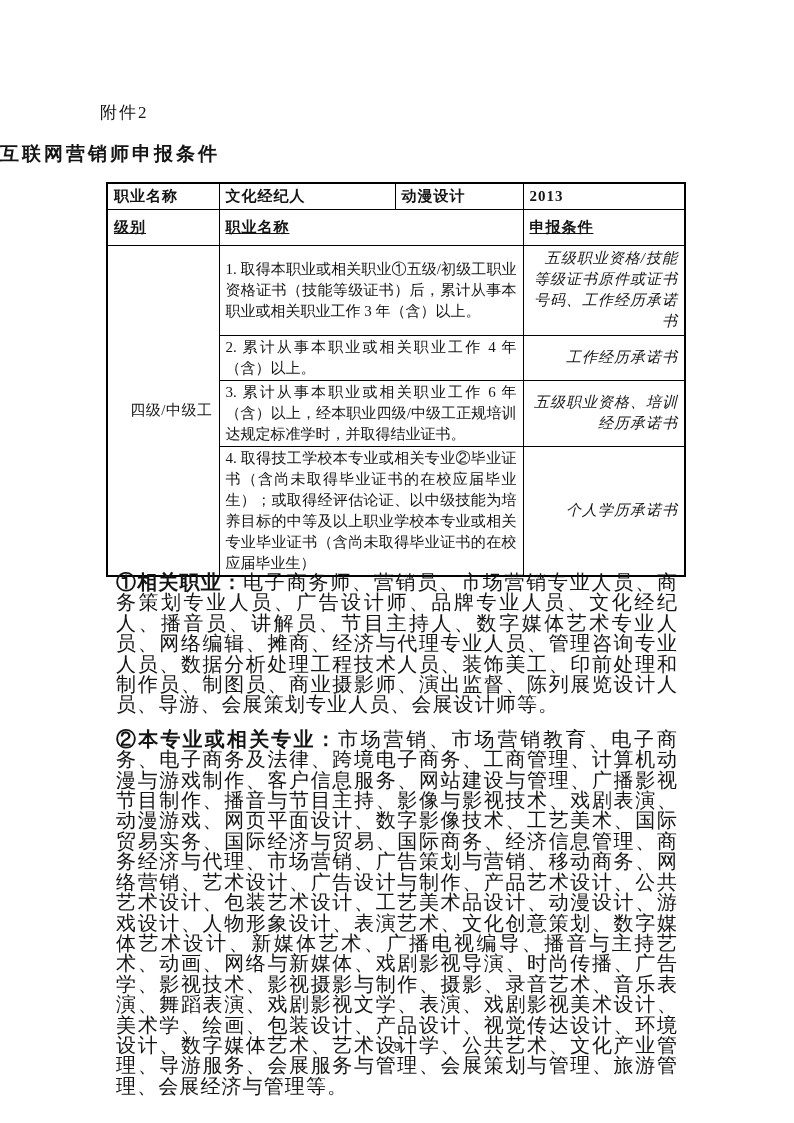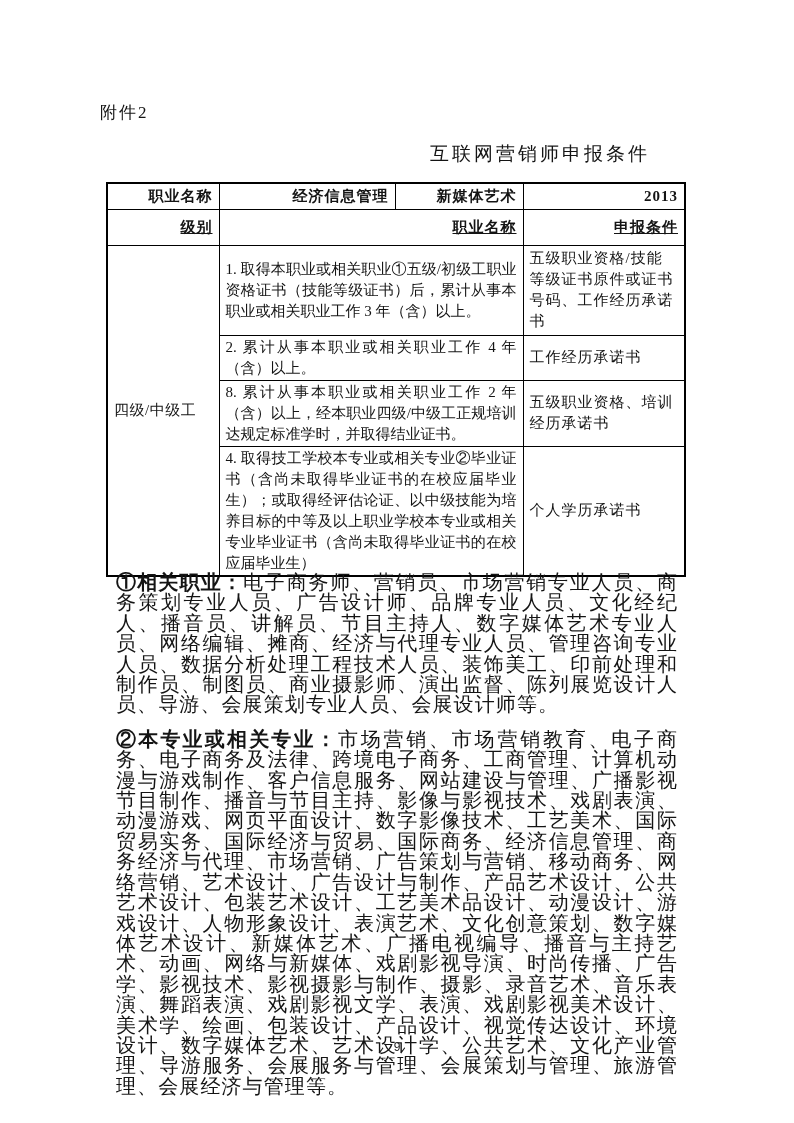--- a/index.html
+++ b/index.html
@@ -21,63 +21,64 @@
     left: 100px;
     top: 101px;
     font-size: 17px;
     letter-spacing: 2px;
   }
   .doc-title {
     position: absolute;
     left: 0;
     top: 141px;
     width: 650px;
-    text-align: right;
+    text-align: left;
     font-size: 19px;
-    font-weight: normal;
+    font-weight: bold;
     letter-spacing: 3px;
   }
   table.req-table {
     position: absolute;
     left: 106px;
     top: 182px;
     width: 578px;
     border-collapse: collapse;
     table-layout: fixed;
     border: 2px solid #000;
   }
   table.req-table td {
     border: 1.5px solid #000;
     padding: 1px 6px;
     font-size: 15px;
     line-height: 21px;
     vertical-align: middle;
     overflow: hidden;
   }
   td.hdr {
-    text-align: right;
+    text-align: left;
     font-weight: bold;
     letter-spacing: 1px;
   }
   td.level-cell {
-    text-align: left;
+    text-align: right;
     letter-spacing: 0.5px;
   }
   td.cond {
     text-align: justify;
     text-justify: inter-character;
     vertical-align: top;
     padding: 2px 7px 2px 7px;
   }
   td.mat {
-    text-align: left;
+    text-align: right;
     letter-spacing: 1px;
     line-height: 22px;
     padding-left: 9px;
     padding-right: 6px;
+    font-style: italic;
   }
   .row-h1 { height: 26px; }
   .row-h2 { height: 36px; text-decoration: underline; }
   .row-c1 { height: 90px; }
   .row-c2 { height: 40px; }
   .row-c3 { height: 64px; }
   .row-c4 { height: 122px; }
   .footnotes {
     position: absolute;
     left: 102px;
@@ -119,40 +120,40 @@
   <table class="req-table">
     <colgroup>
       <col style="width:112px">
       <col style="width:176px">
       <col style="width:128px">
       <col style="width:162px">
     </colgroup>
     <tbody>
       <tr class="row-h1">
         <td class="hdr">职业名称</td>
-        <td class="hdr">经济信息管理</td>
-        <td class="hdr">新媒体艺术</td>
+        <td class="hdr">文化经纪人</td>
+        <td class="hdr">动漫设计</td>
         <td class="hdr">2013</td>
       </tr>
       <tr class="row-h2">
         <td class="hdr">级别</td>
         <td class="hdr" colspan="2">职业名称</td>
         <td class="hdr">申报条件</td>
       </tr>
       <tr class="row-c1">
         <td class="level-cell" rowspan="4">四级/中级工</td>
         <td class="cond" colspan="2">1. 取得本职业或相关职业①五级/初级工职业资格证书（技能等级证书）后，累计从事本职业或相关职业工作 3 年（含）以上。</td>
         <td class="mat">五级职业资格/技能等级证书原件或证书号码、工作经历承诺书</td>
       </tr>
       <tr class="row-c2">
         <td class="cond" colspan="2">2. 累计从事本职业或相关职业工作 4 年（含）以上。</td>
         <td class="mat">工作经历承诺书</td>
       </tr>
       <tr class="row-c3">
-        <td class="cond" colspan="2">8. 累计从事本职业或相关职业工作 2 年（含）以上，经本职业四级/中级工正规培训达规定标准学时，并取得结业证书。</td>
+        <td class="cond" colspan="2">3. 累计从事本职业或相关职业工作 6 年（含）以上，经本职业四级/中级工正规培训达规定标准学时，并取得结业证书。</td>
         <td class="mat">五级职业资格、培训经历承诺书</td>
       </tr>
       <tr class="row-c4">
         <td class="cond" colspan="2">4. 取得技工学校本专业或相关专业②毕业证书（含尚未取得毕业证书的在校应届毕业生）；或取得经评估论证、以中级技能为培养目标的中等及以上职业学校本专业或相关专业毕业证书（含尚未取得毕业证书的在校应届毕业生）</td>
         <td class="mat">个人学历承诺书</td>
       </tr>
     </tbody>
   </table>
 
   <div class="footnotes">

